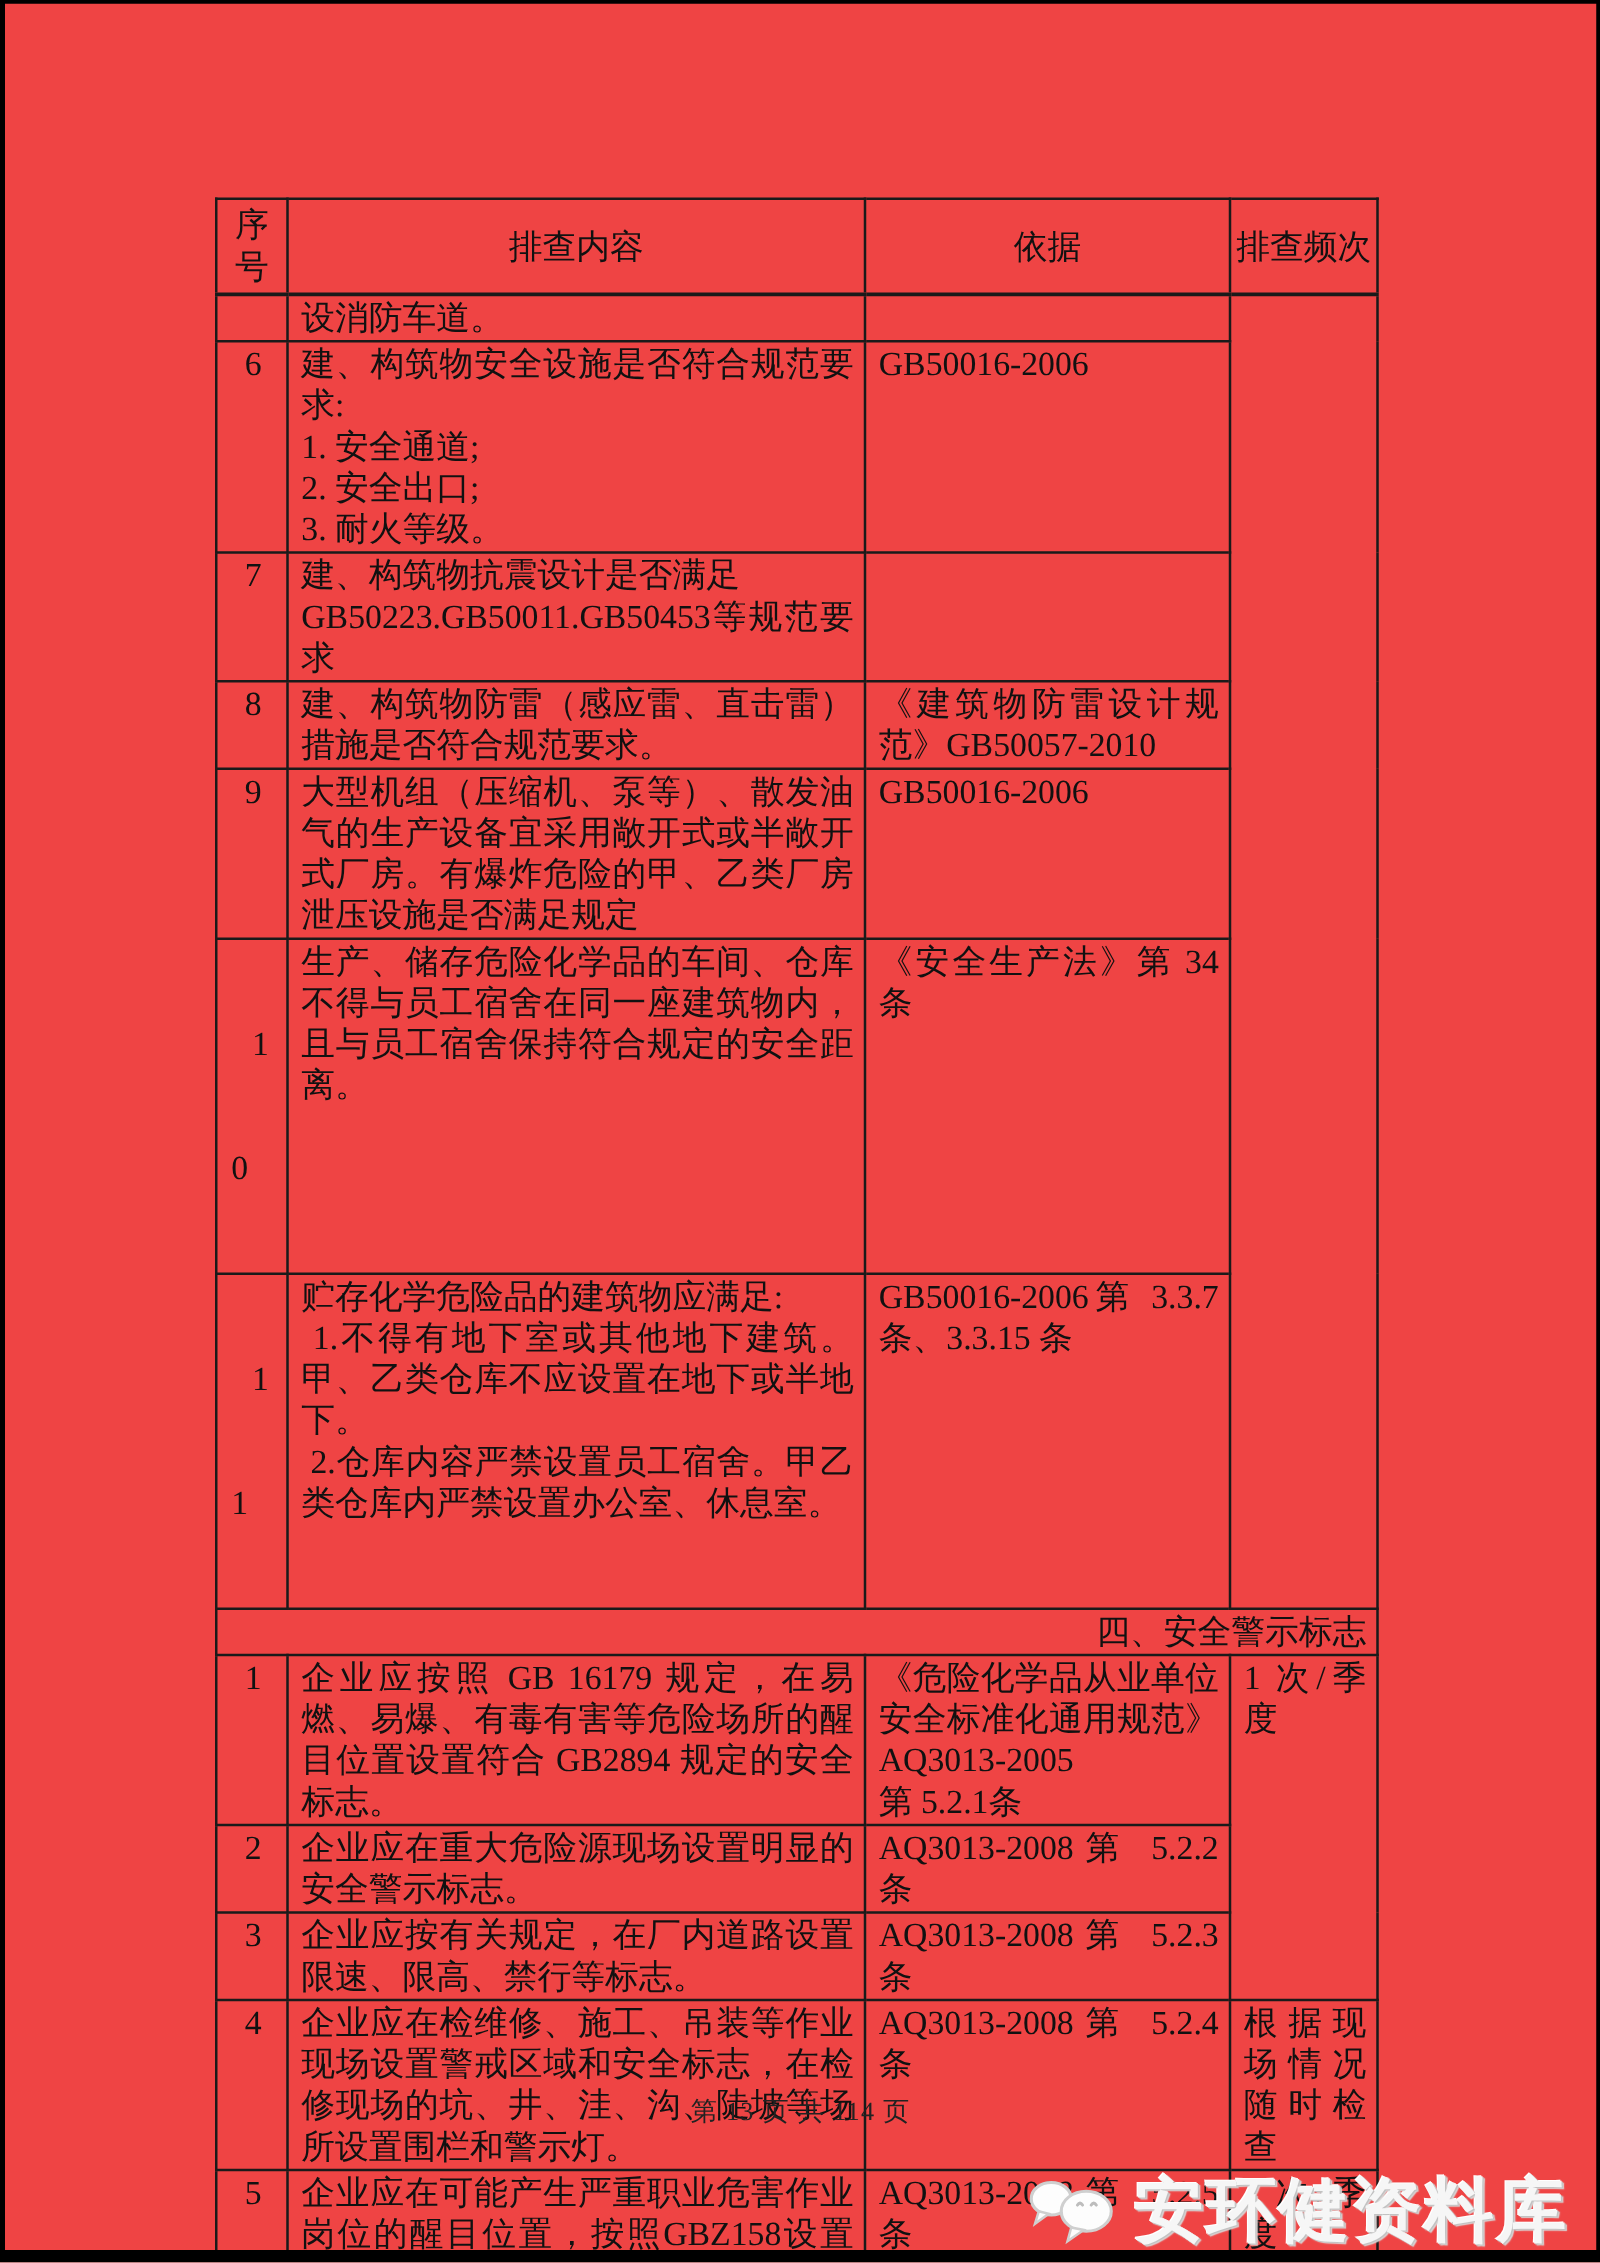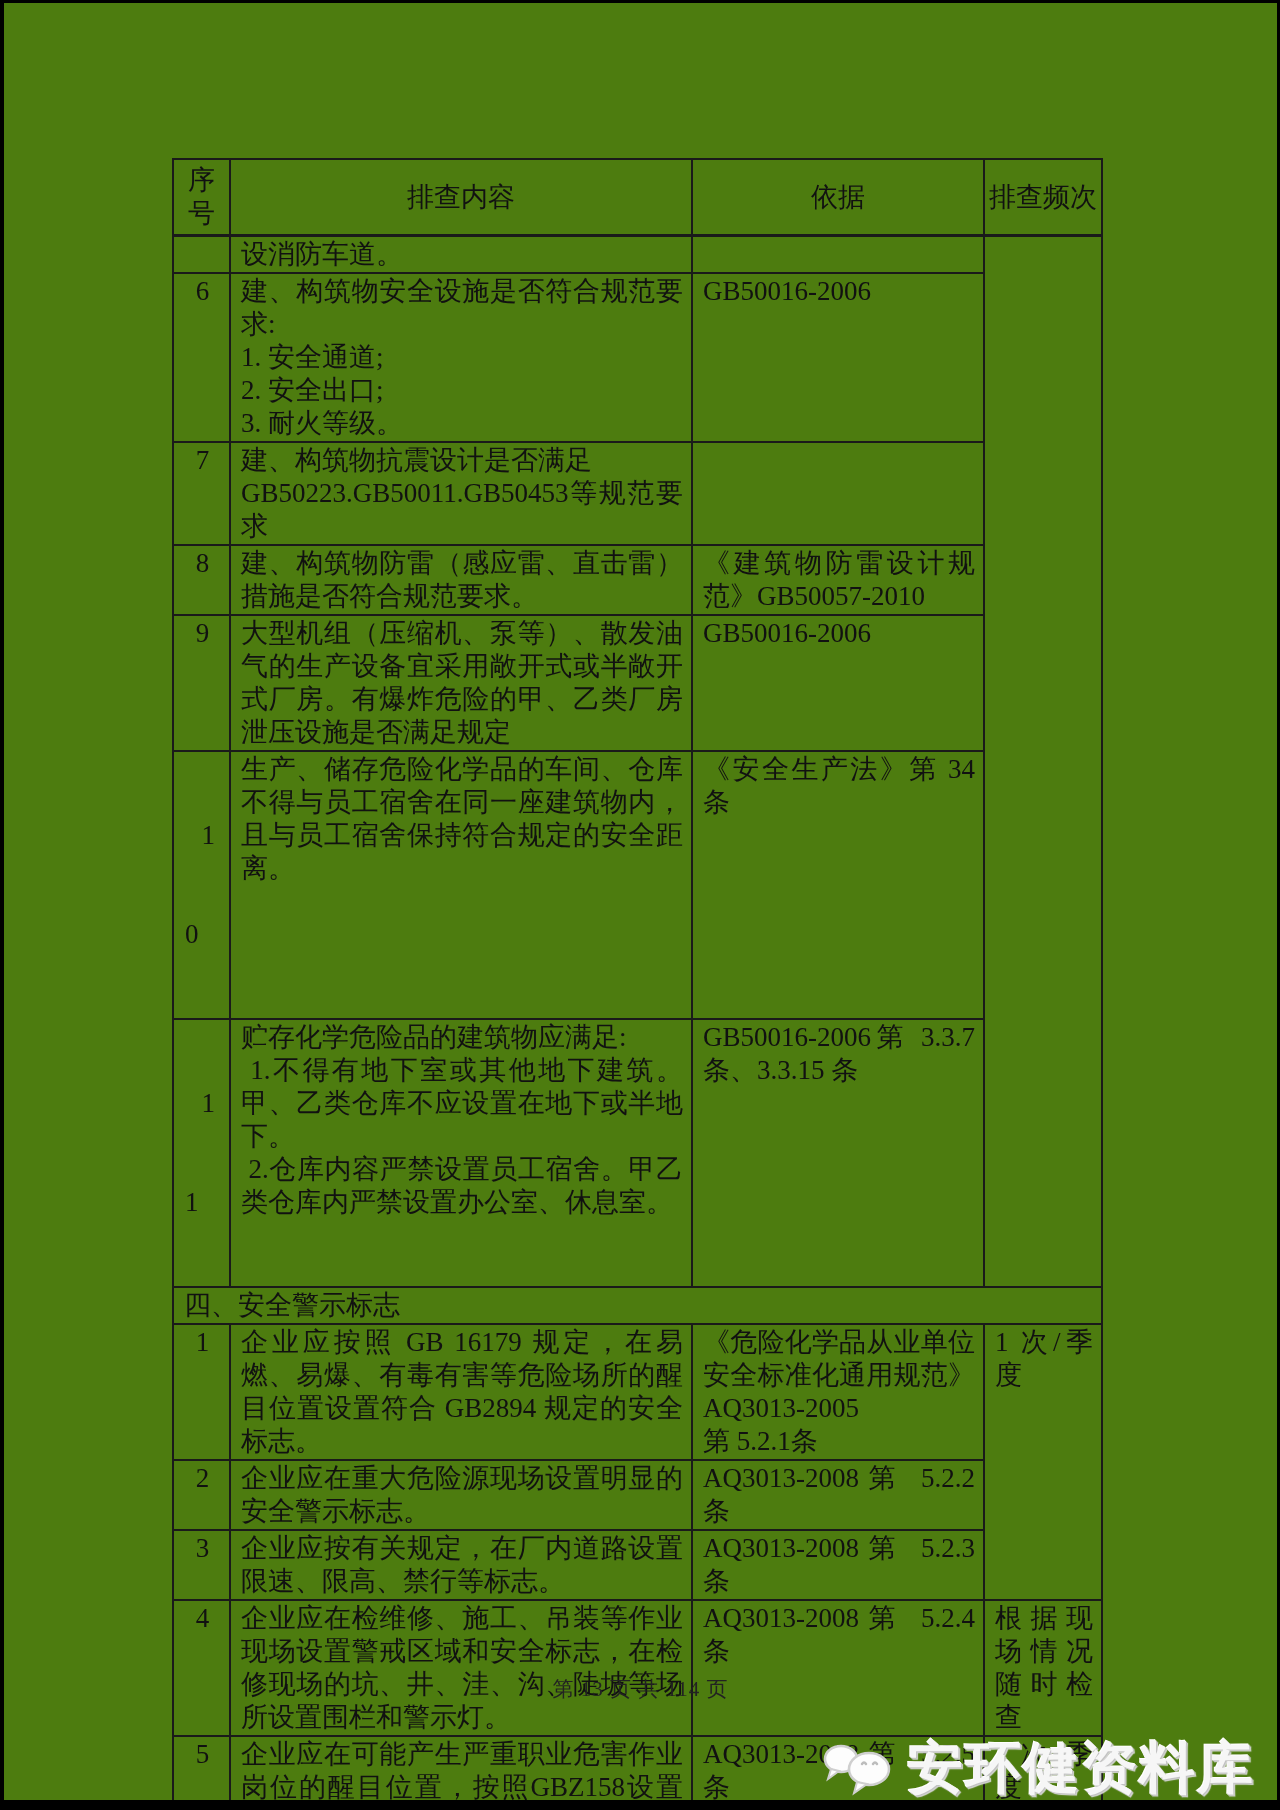--- a/index.html
+++ b/index.html
@@ -1,20 +1,20 @@
 <!DOCTYPE html>
 <html><head>
 <meta charset="utf-8">
 <style>
   html,body{margin:0;padding:0;background:#fff;}
   .page{
     position:relative;
     box-sizing:border-box;
     width:1280px;height:1810px;
-    background:#4d7c0f;
+    background:#ef4444;
     border:3px solid #000;
     border-left-width:4px;
     border-bottom-width:10px;
     font-family:"Liberation Serif","DejaVu Serif",serif;
     color:#111;
     overflow:hidden;
   }
   table.checklist{
     position:absolute;
     left:168px;top:155px;
@@ -51,20 +51,21 @@
     text-align:justify;
   }
   td.freq{
     text-align:justify;
     padding:1px 6px 1px 8px;
   }
   td.section{
     font-weight:bold;
     padding:2px 6px;
     white-space:normal;
+    text-align:right;
   }
   .sp-r{text-align:right;padding-right:6px;}
   .sp-l{text-align:left;padding-left:1px;}
   .footer{
     position:absolute;
     top:1672px;left:0;
     width:100%;
     text-align:center;
     font-size:21px;
     letter-spacing:1px;

